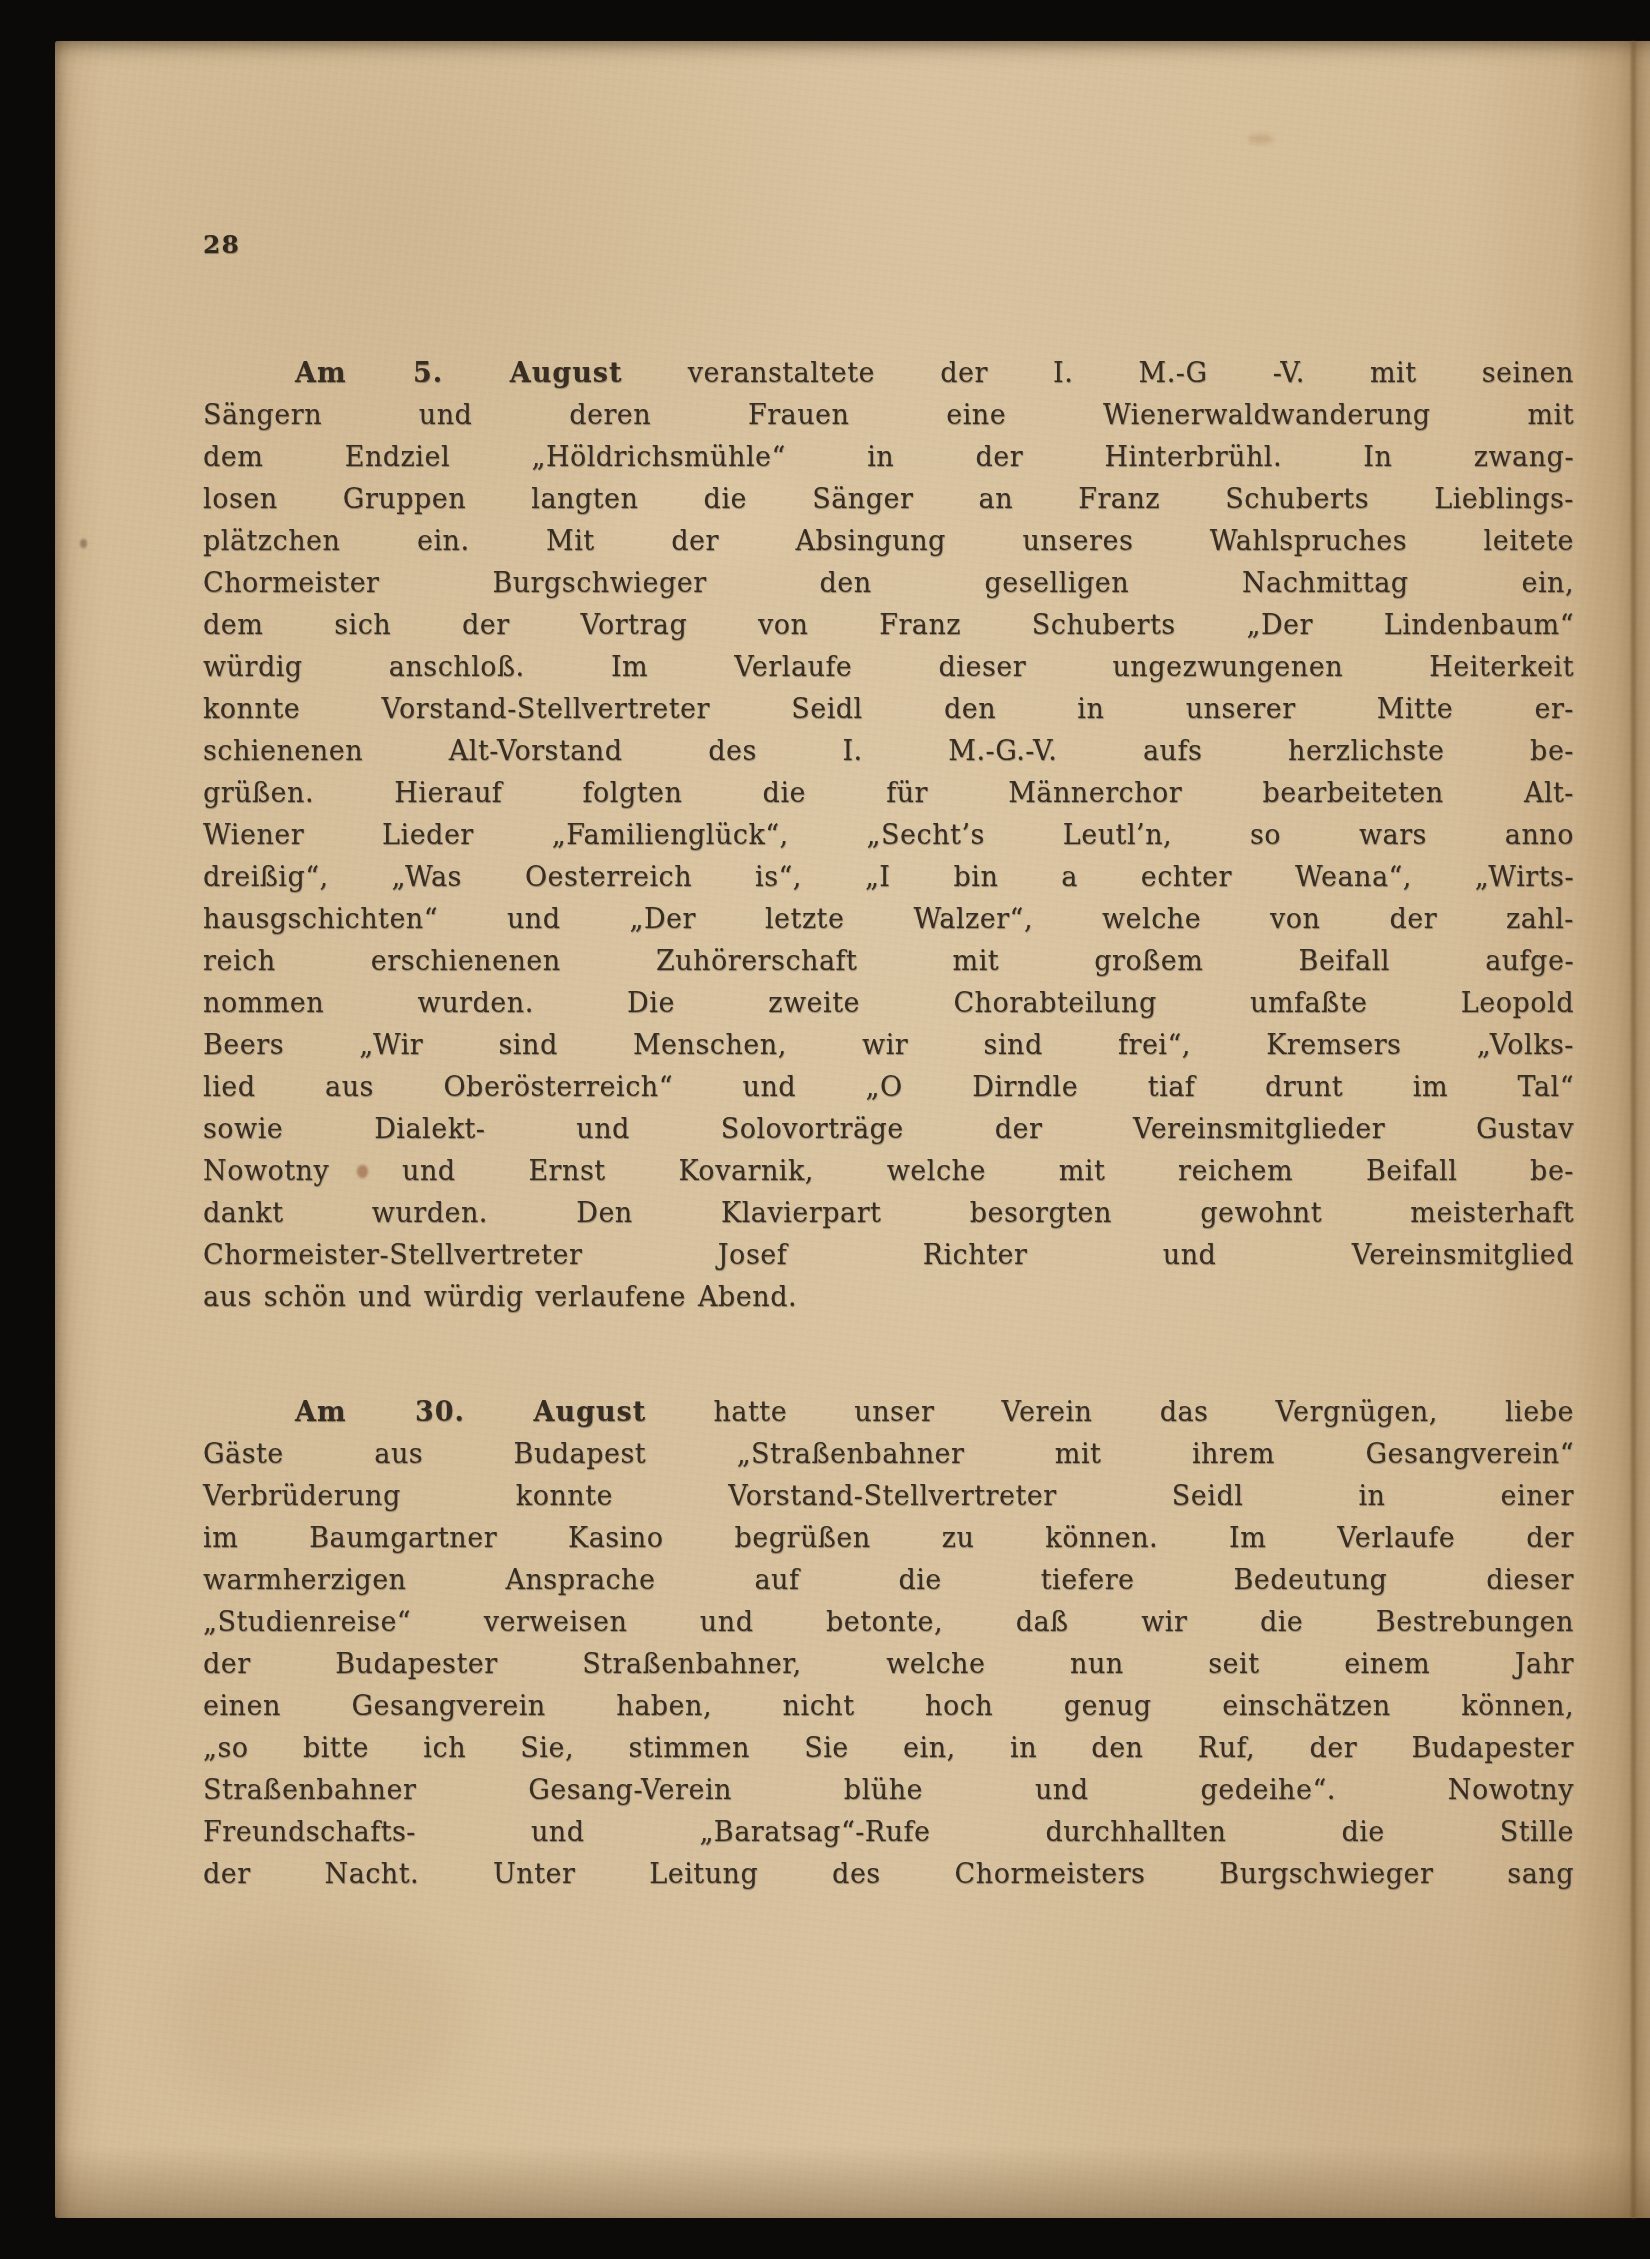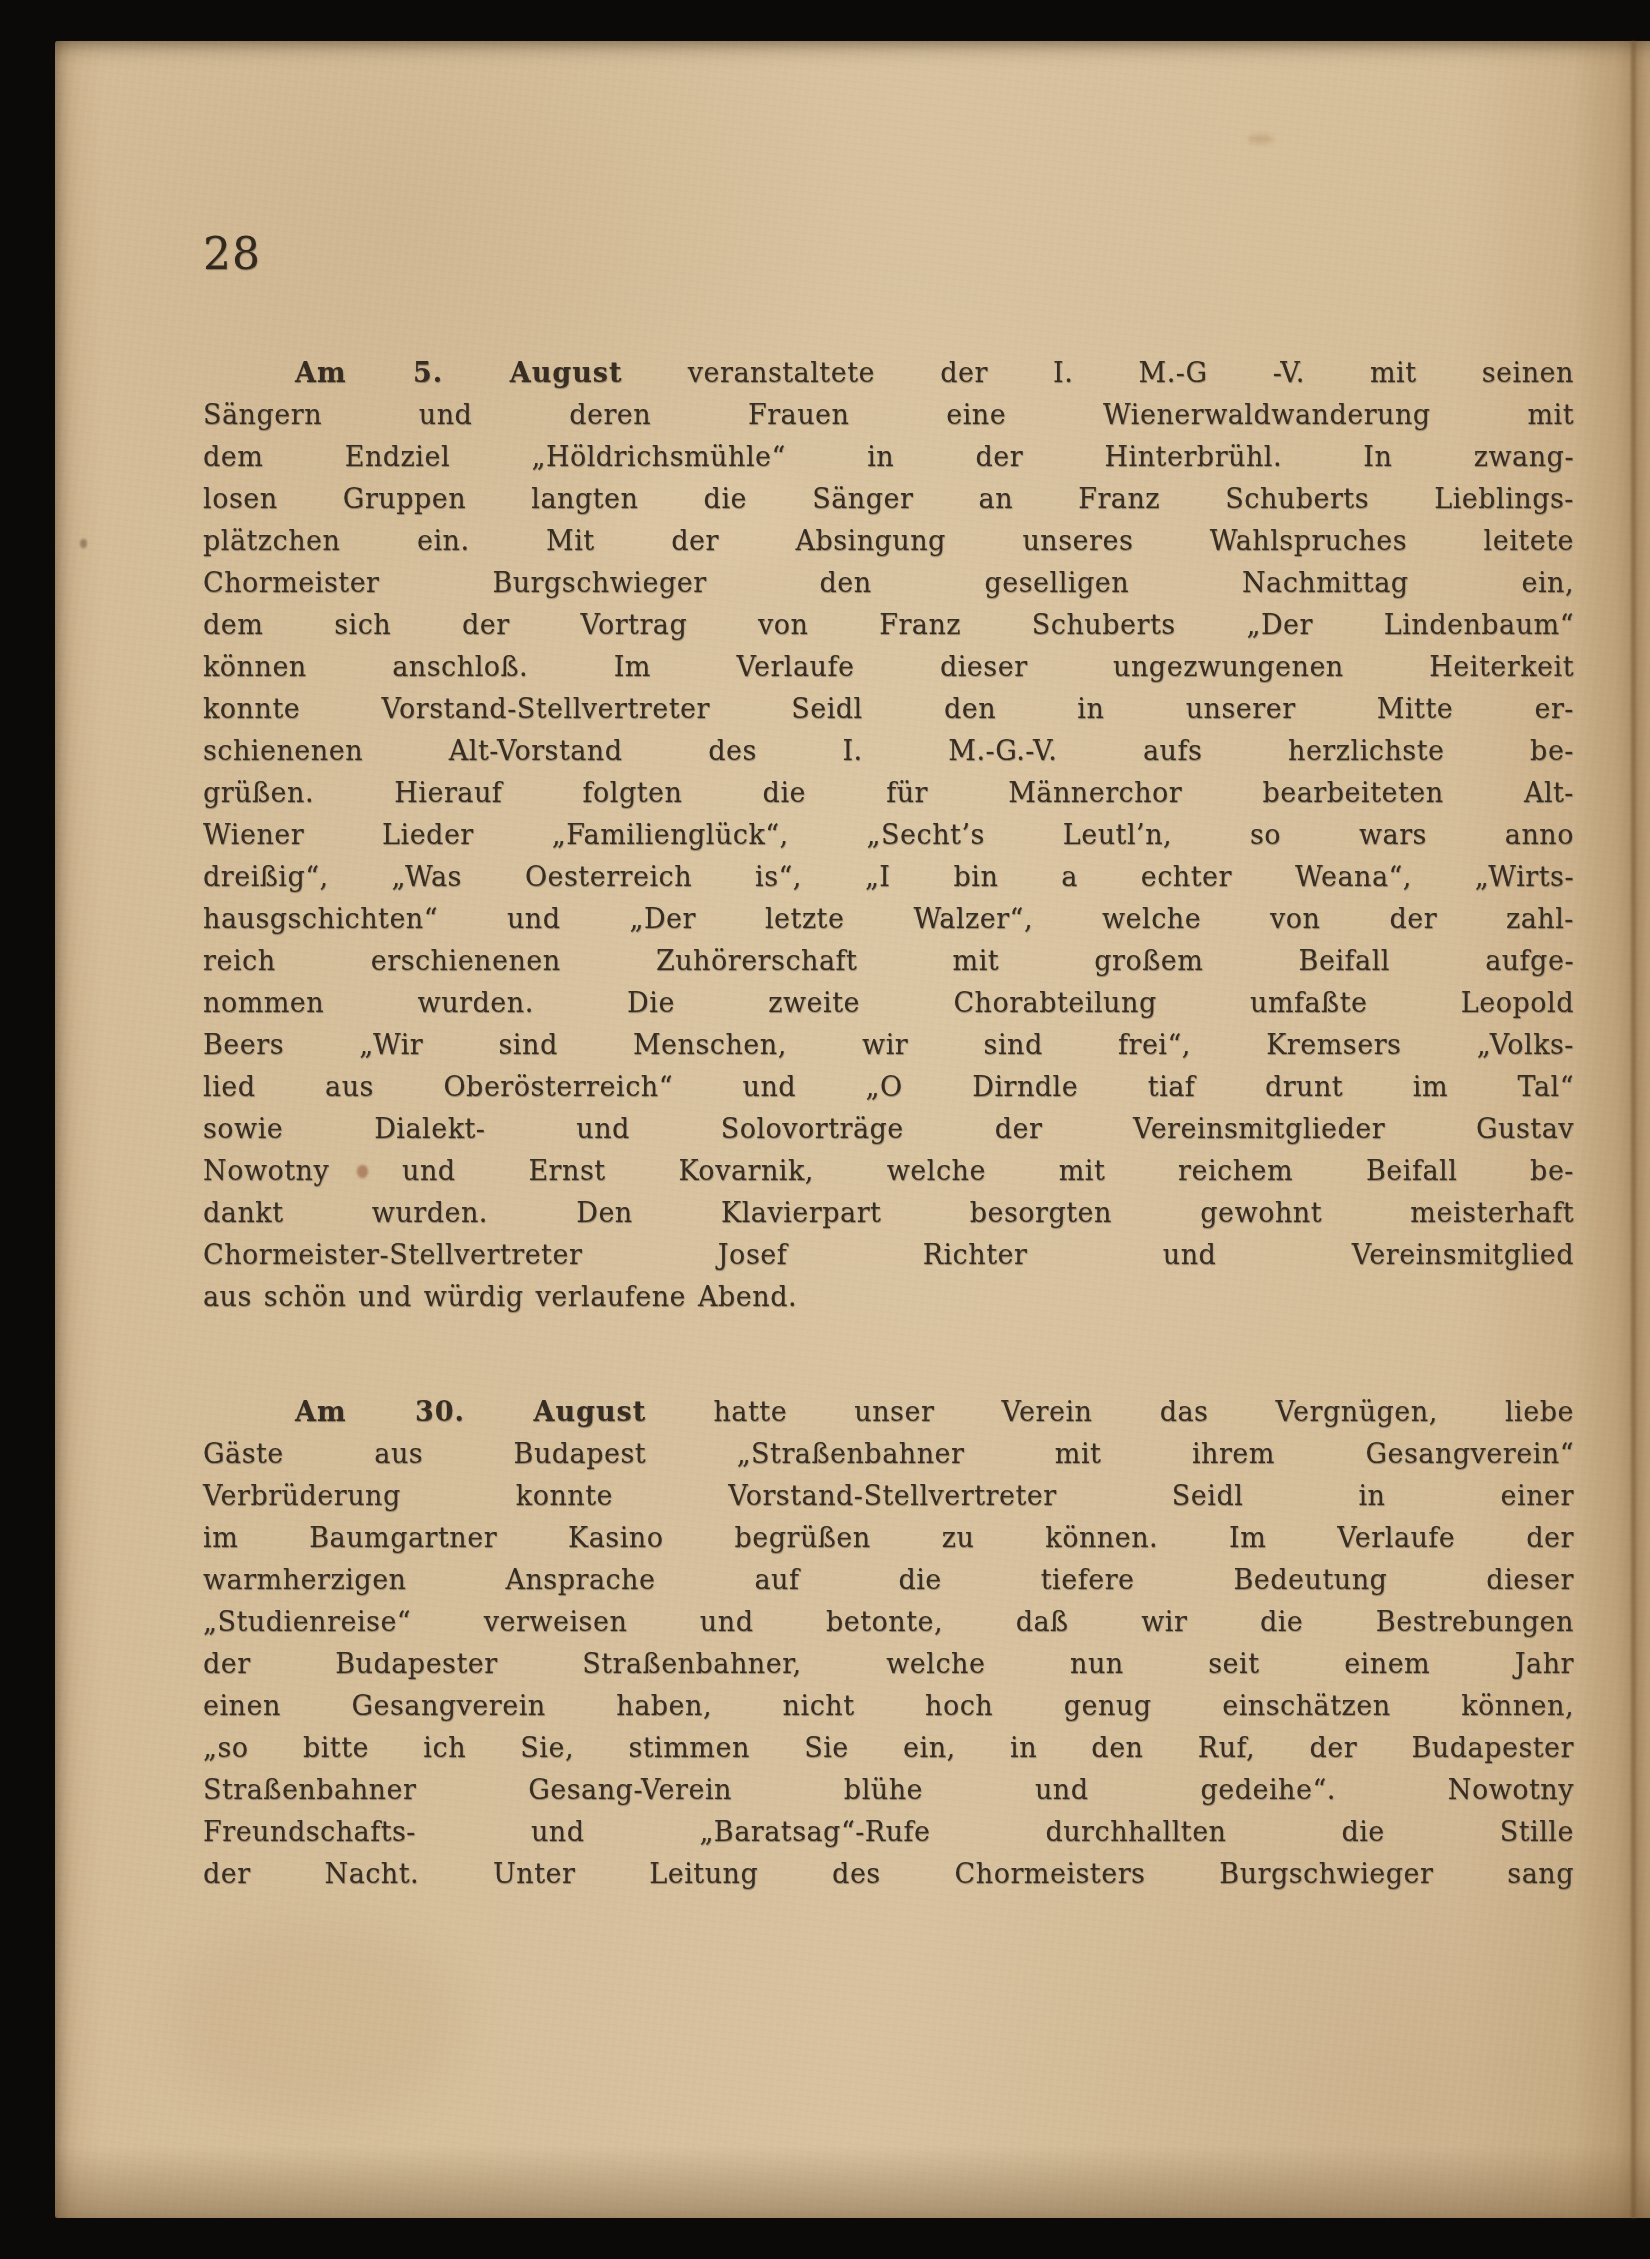--- a/index.html
+++ b/index.html
@@ -39,24 +39,25 @@
     pointer-events: none;
   }
   .bottom-shade {
     position: absolute; left: 0; right: 0; bottom: 0; height: 72px;
     background: linear-gradient(0deg, rgba(95,66,34,0.38), rgba(0,0,0,0));
     pointer-events: none;
   }
   .page-number {
     position: absolute;
     left: 148px; top: 191px;
-    font-size: 44px; line-height: 1;
+    font-size: 25px; line-height: 1;
     color: #32291e;
     letter-spacing: 1px;
     text-shadow: 0.6px 0.6px 1px rgba(50,41,30,0.45);
+    font-weight: bold;
   }
   .text-block {
     position: absolute;
     left: 148px; top: 311px;
     width: 1371px;
     color: #372d22;
     font-size: 27px;
     line-height: 42px;
     letter-spacing: 0.5px;
     word-spacing: 2.9px;
@@ -100,21 +101,21 @@
         <div class="tline first">
           <span class="lead">Am 5. August</span><span> veranstaltete der I. M.-G -V. mit seinen</span>
         </div>
         <div class="lines no-justify-last">
             <div class="tline">Sängern und deren Frauen eine Wienerwaldwanderung mit</div>
             <div class="tline">dem Endziel „Höldrichsmühle“ in der Hinterbrühl. In zwang-</div>
             <div class="tline">losen Gruppen langten die Sänger an Franz Schuberts Lieblings-</div>
             <div class="tline">plätzchen ein. Mit der Absingung unseres Wahlspruches leitete</div>
             <div class="tline">Chormeister Burgschwieger den geselligen Nachmittag ein,</div>
             <div class="tline">dem sich der Vortrag von Franz Schuberts „Der Lindenbaum“</div>
-            <div class="tline">können anschloß. Im Verlaufe dieser ungezwungenen Heiterkeit</div>
+            <div class="tline">würdig anschloß. Im Verlaufe dieser ungezwungenen Heiterkeit</div>
             <div class="tline">konnte Vorstand-Stellvertreter Seidl den in unserer Mitte er-</div>
             <div class="tline">schienenen Alt-Vorstand des I. M.-G.-V. aufs herzlichste be-</div>
             <div class="tline">grüßen. Hierauf folgten die für Männerchor bearbeiteten Alt-</div>
             <div class="tline">Wiener Lieder „Familienglück“, „Secht’s Leutl’n, so wars anno</div>
             <div class="tline">dreißig“, „Was Oesterreich is“, „I bin a echter Weana“, „Wirts-</div>
             <div class="tline">hausgschichten“ und „Der letzte Walzer“, welche von der zahl-</div>
             <div class="tline">reich erschienenen Zuhörerschaft mit großem Beifall aufge-</div>
             <div class="tline">nommen wurden. Die zweite Chorabteilung umfaßte Leopold</div>
             <div class="tline">Beers „Wir sind Menschen, wir sind frei“, Kremsers „Volks-</div>
             <div class="tline">lied aus Oberösterreich“ und „O Dirndle tiaf drunt im Tal“</div>

